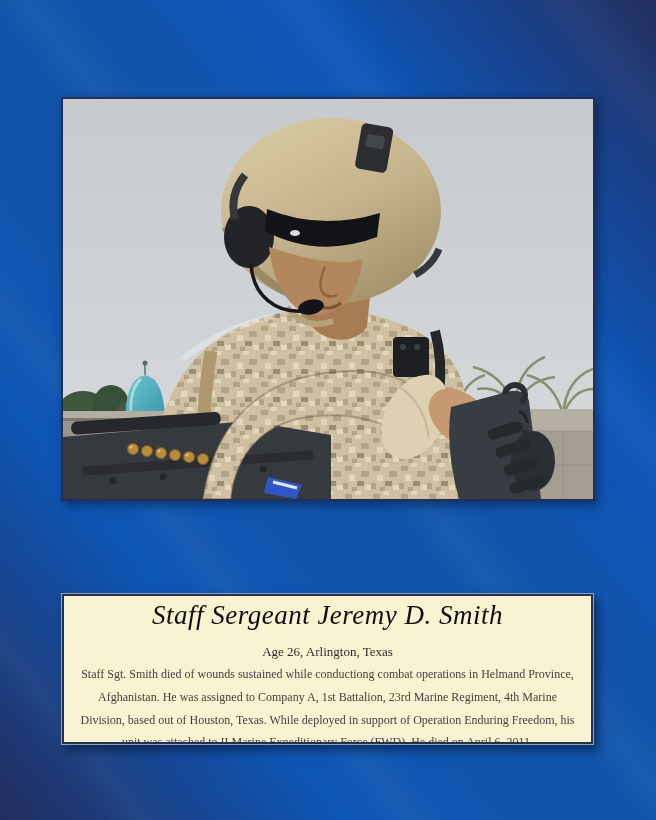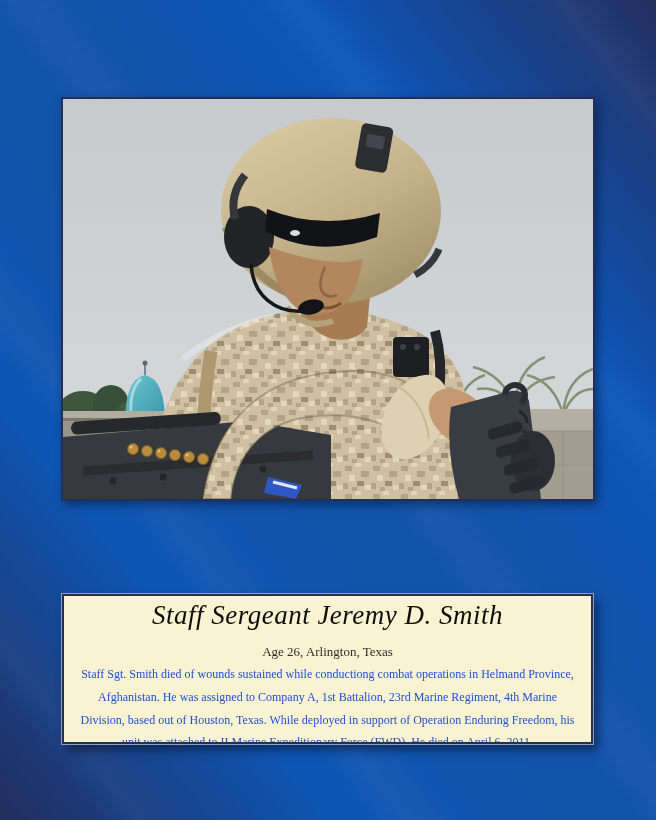--- a/index.html
+++ b/index.html
@@ -44,21 +44,21 @@
   }
   .plaque-subtitle{
     font-size:13px;
     line-height:1.35;
     color:#2d2d2d;
     margin-top:12px;
   }
   .plaque-body{
     font-size:12px;
     line-height:1.9;
-    color:#1d4ed8;
+    color:#404040;
     margin-top:2px;
   }
 </style>
 </head>
 <body>
 
 <div class="page">
 
   <div class="photo-frame">
     <svg width="530" height="400" viewBox="0 0 530 400" preserveAspectRatio="none" xmlns="http://www.w3.org/2000/svg">

